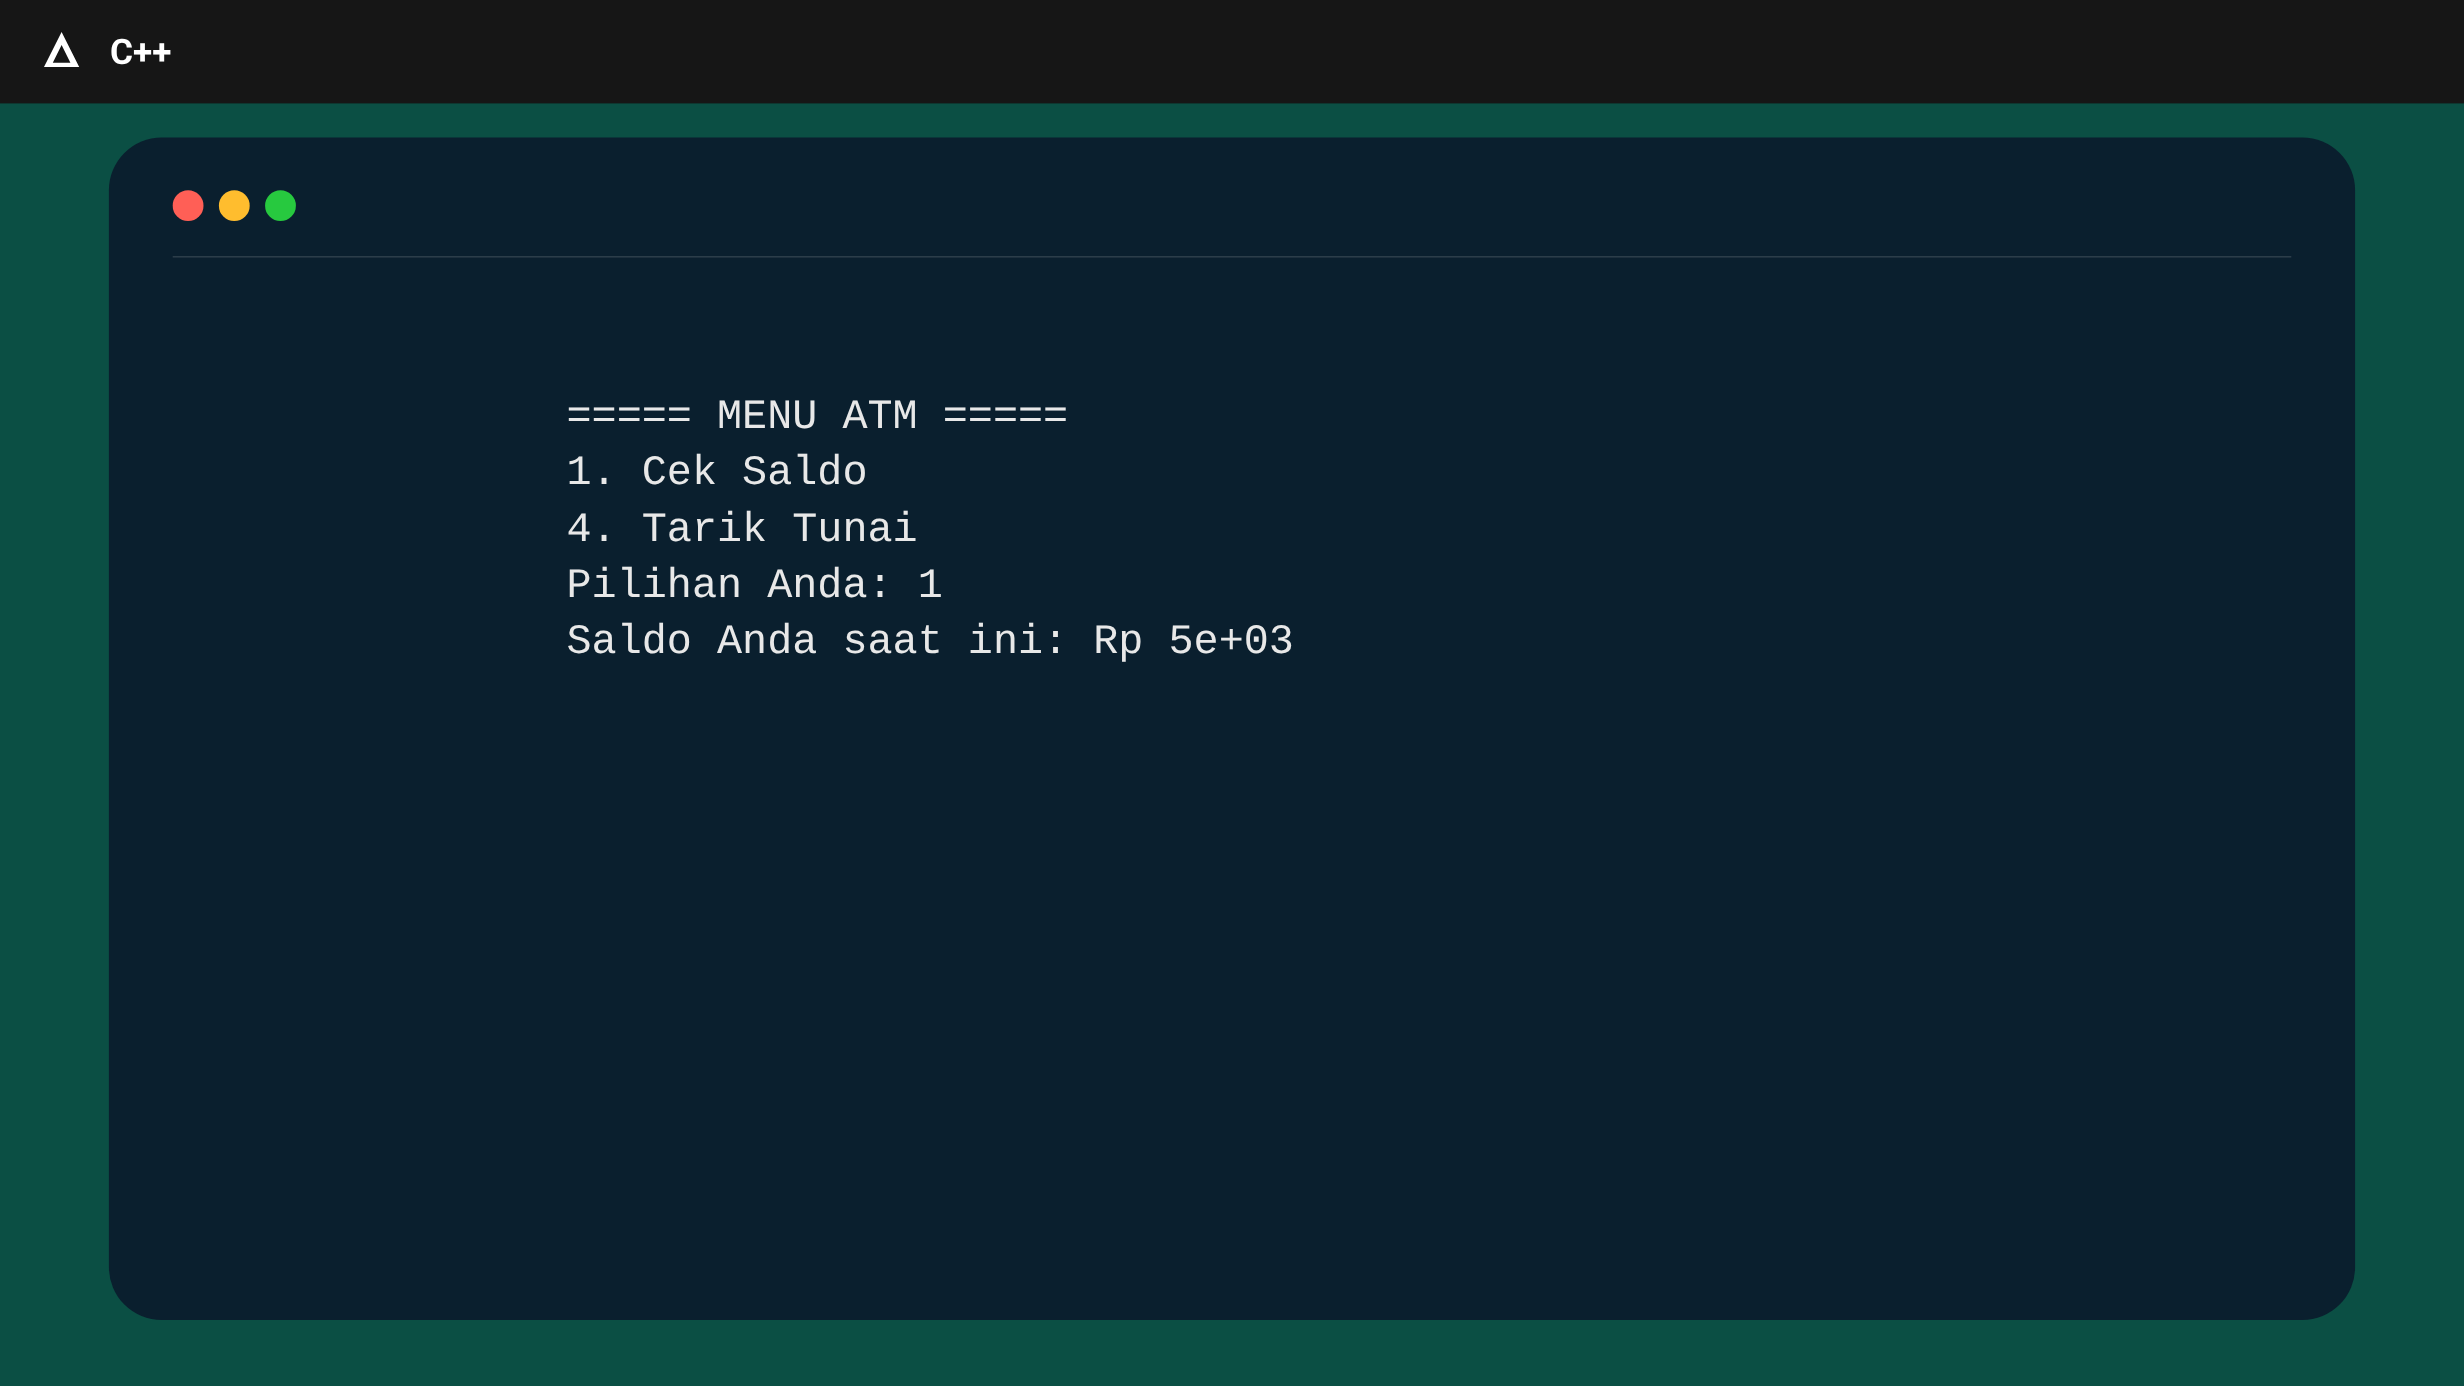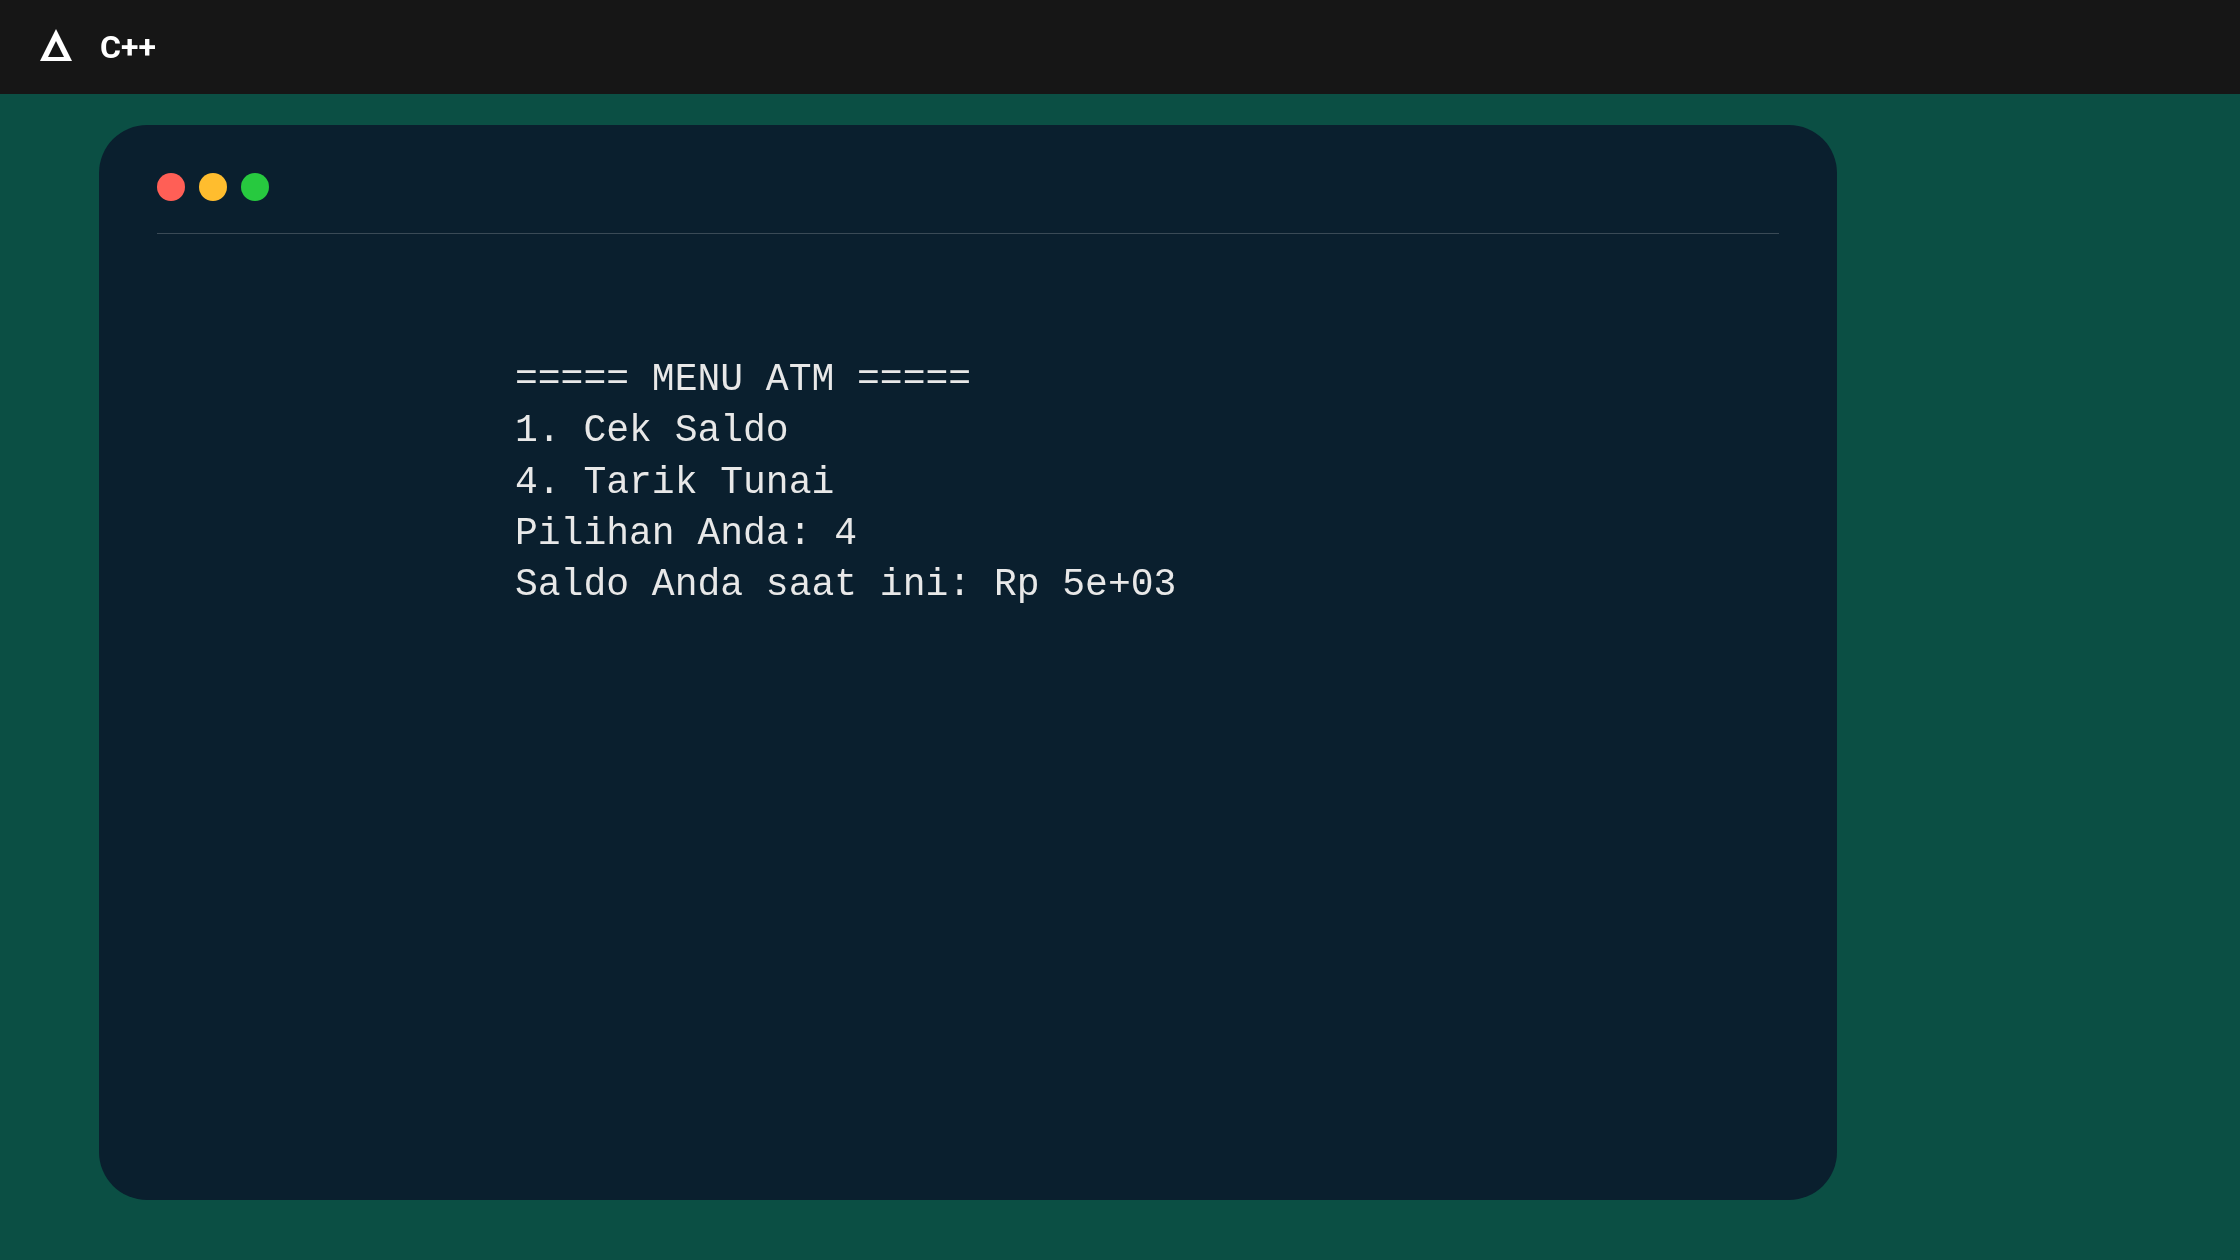--- a/index.html
+++ b/index.html
@@ -42,21 +42,21 @@
     .header-title {
       color: #ffffff;
       font-size: 32px;
       font-weight: 700;
     }
 
     .terminal-window {
       position: absolute;
       left: 99px;
       top: 125px;
-      width: 1738px;
+      width: 2042px;
       height: 1075px;
       background: #0a1f2e;
       border-radius: 48px;
       padding: 48px 58px;
     }
 
     .traffic-lights {
       display: flex;
       gap: 14px;
       margin-bottom: 32px;
@@ -109,14 +109,14 @@
   <div class="header-title">C++</div>
 </div>
 
 <div class="terminal-window">
   <div class="traffic-lights">
     <div class="traffic-light red"></div>
     <div class="traffic-light yellow"></div>
     <div class="traffic-light green"></div>
   </div>
   <div class="divider"></div>
-  <div class="terminal-content"><div>===== MENU ATM =====</div><div>1. Cek Saldo</div><div>4. Tarik Tunai</div><div>Pilihan Anda: 4</div><div>Saldo Anda saat ini: Rp 5e+03</div></div>
+  <div class="terminal-content"><div>===== MENU ATM =====</div><div>1. Cek Saldo</div><div>4. Tarik Tunai</div><div>Pilihan Anda: 1</div><div>Saldo Anda saat ini: Rp 5e+03</div></div>
 </div>
 
 </body></html>

